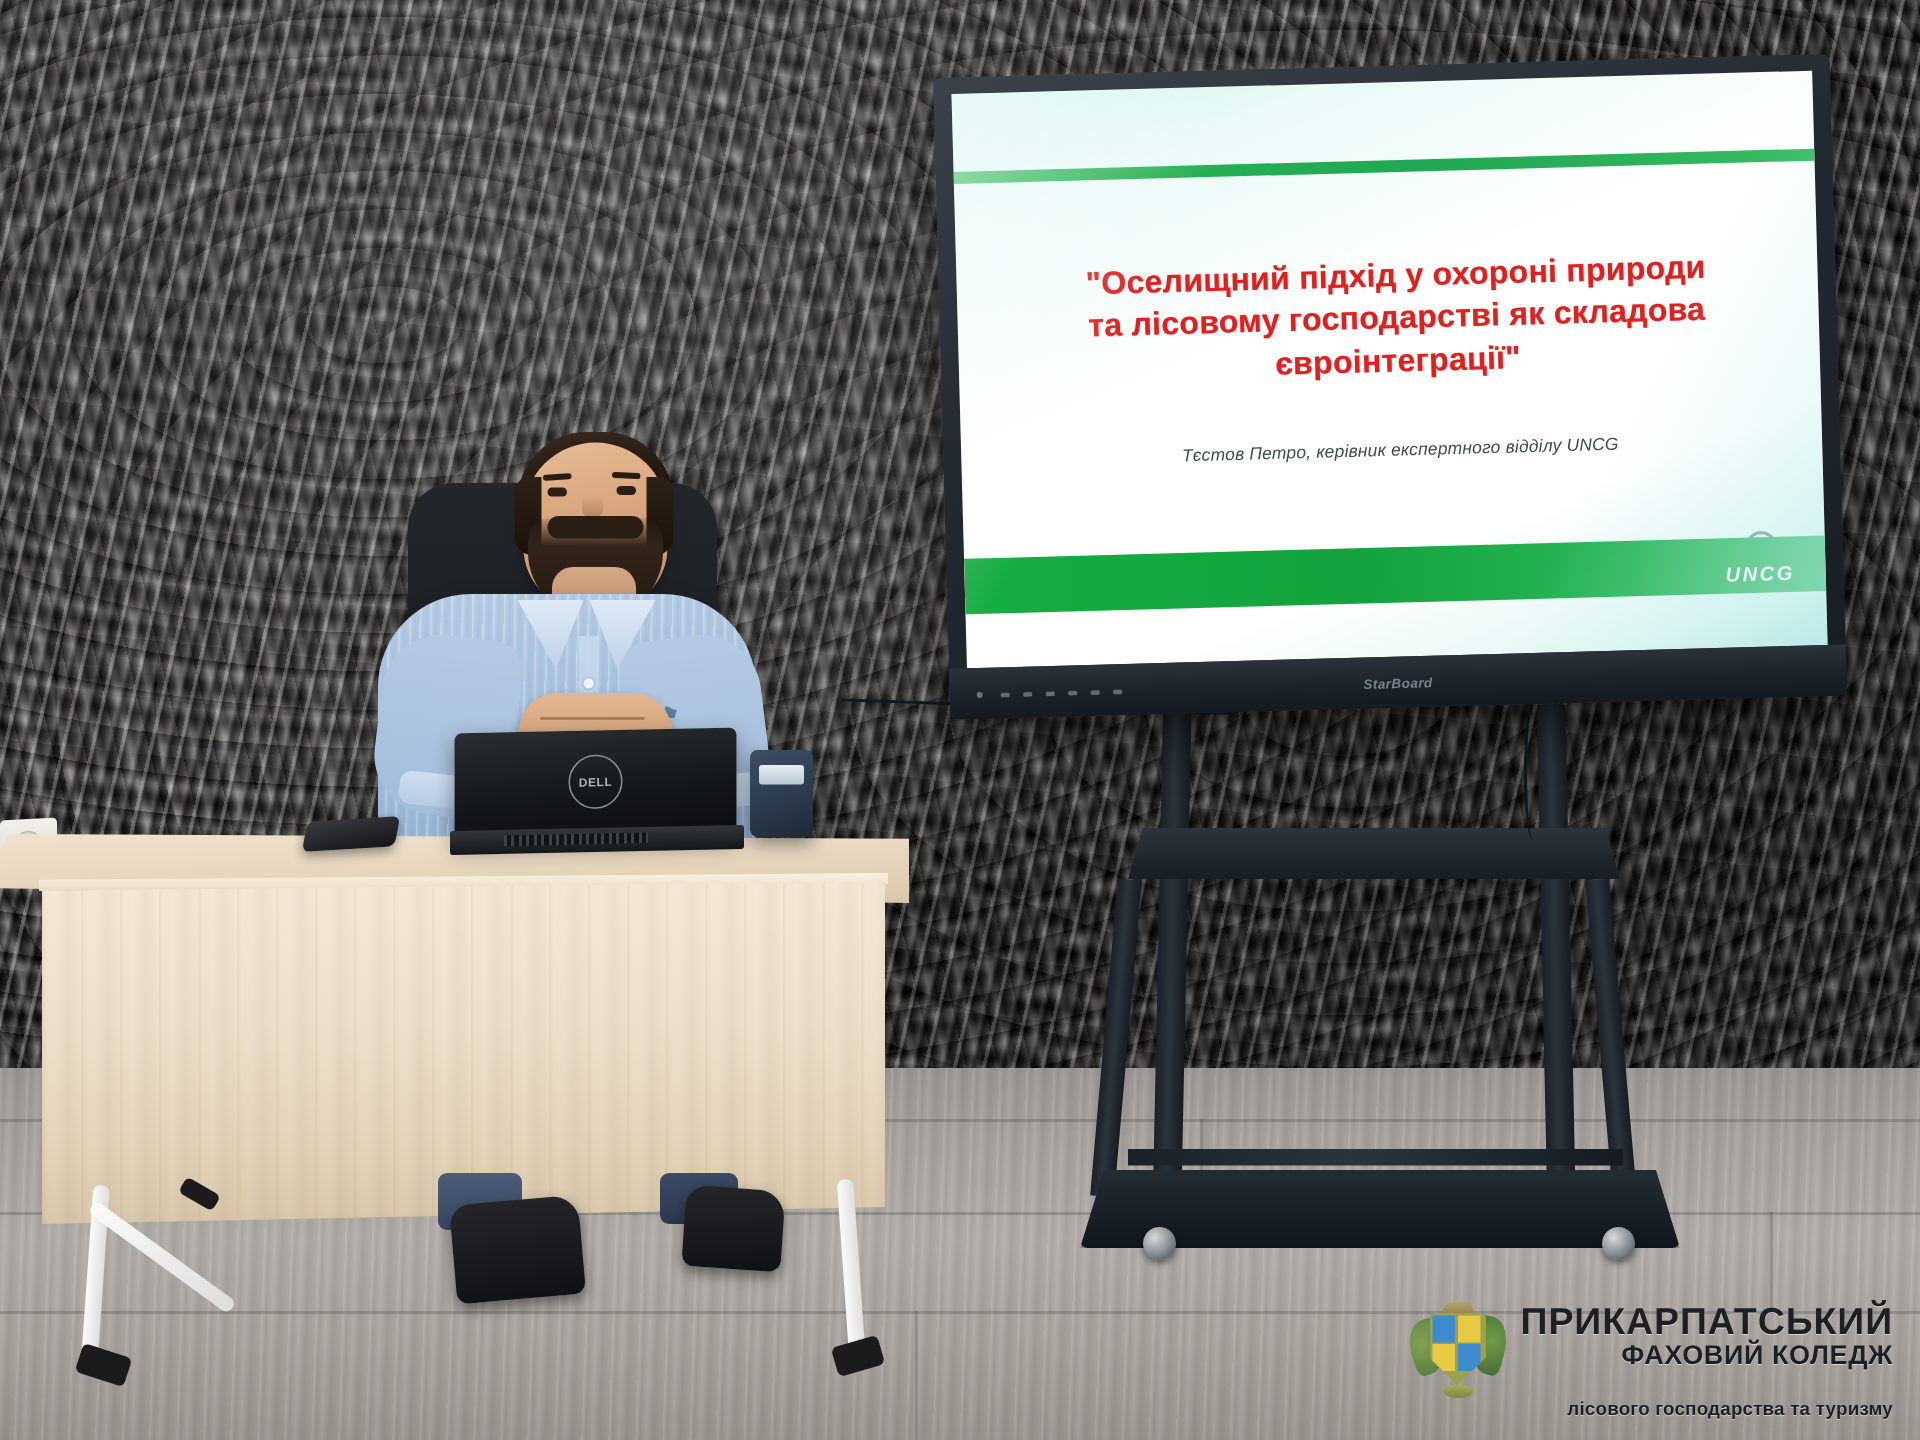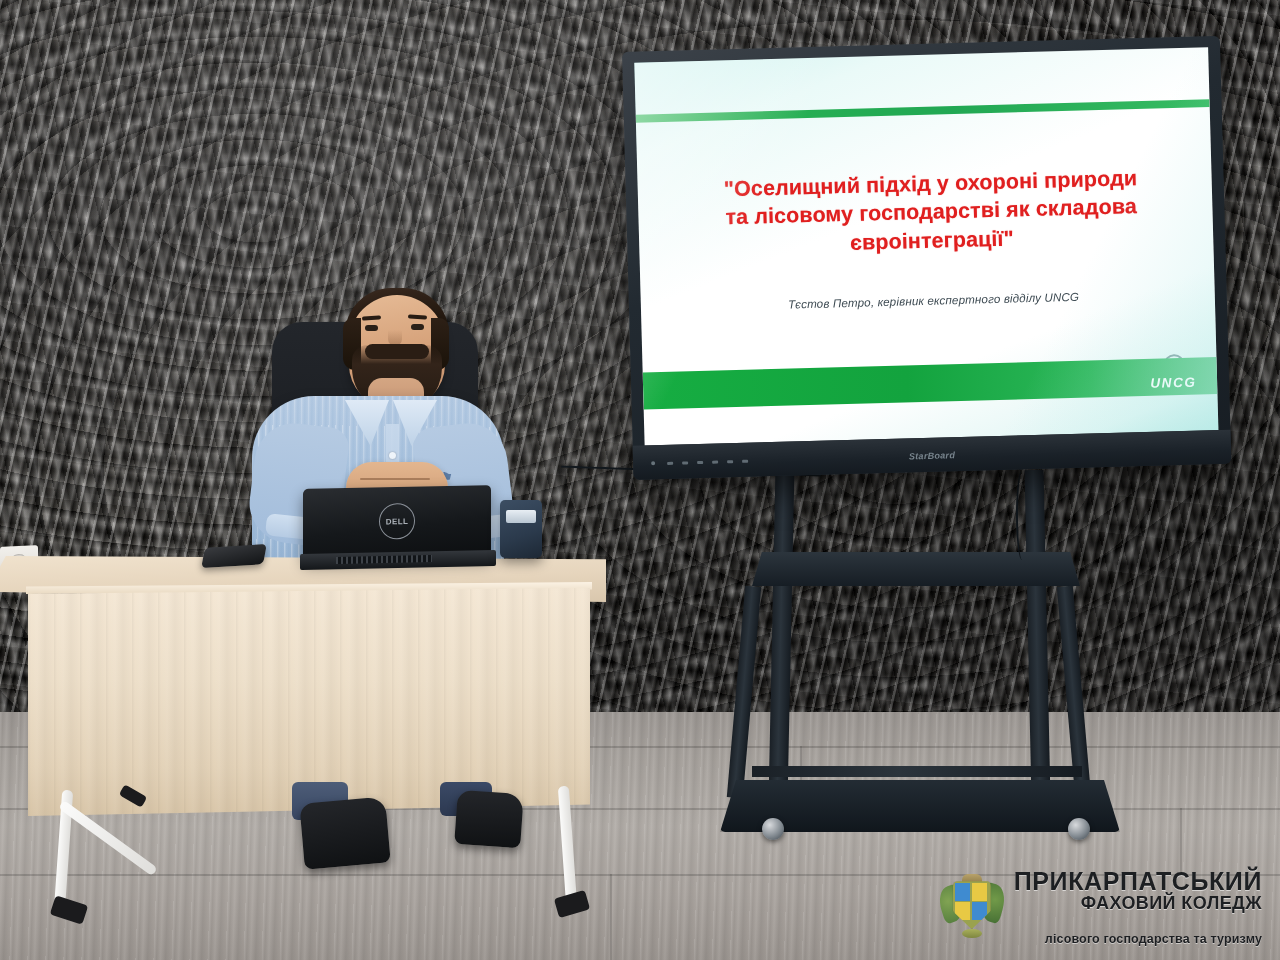--- a/index.html
+++ b/index.html
@@ -173,21 +173,21 @@
   .psu{position:absolute;left:500px;top:500px;width:42px;height:58px;
         background:linear-gradient(160deg,#3c4e63,#2b3a4c 60%,#1d2835);
         border-radius:5px;box-shadow:0 5px 12px rgba(0,0,0,.4);}
   .psu-label{position:absolute;left:6px;top:10px;width:30px;height:13px;
         background:linear-gradient(180deg,#e8eef4,#b9c6d2);border-radius:2px;}
   .phone{position:absolute;left:203px;top:546px;width:62px;height:20px;
         background:linear-gradient(170deg,#3a3c40,#121416);border-radius:5px;
         transform:rotate(-3.5deg) skewX(-14deg);box-shadow:0 3px 7px rgba(0,0,0,.4);}
 
   
-  .wm{position:absolute;right:18px;bottom:14px;display:flex;align-items:center;gap:10px;}
+  .wm{position:absolute;right:18px;bottom:14px;display:flex;align-items:flex-start;gap:10px;}
   .crest{position:relative;width:64px;height:66px;flex:0 0 auto;}
   .crest .shield{position:absolute;left:13px;top:7px;width:38px;height:48px;
         background:#9aa24e;border-radius:5px 5px 19px 19px;
         clip-path:polygon(0% 0%,100% 0%,100% 62%,50% 100%,0% 62%);
         box-shadow:0 1px 3px rgba(0,0,0,.4);}
   .crest .q{position:absolute;width:15px;height:18px;}
   .crest .leafL{position:absolute;left:0px;top:12px;width:22px;height:36px;
         background:radial-gradient(circle at 40% 40%,#7fa34f,#4e7a38);
         border-radius:60% 20% 60% 20%;transform:rotate(-18deg);opacity:.95;}
   .crest .leafR{position:absolute;right:0px;top:10px;width:22px;height:38px;

